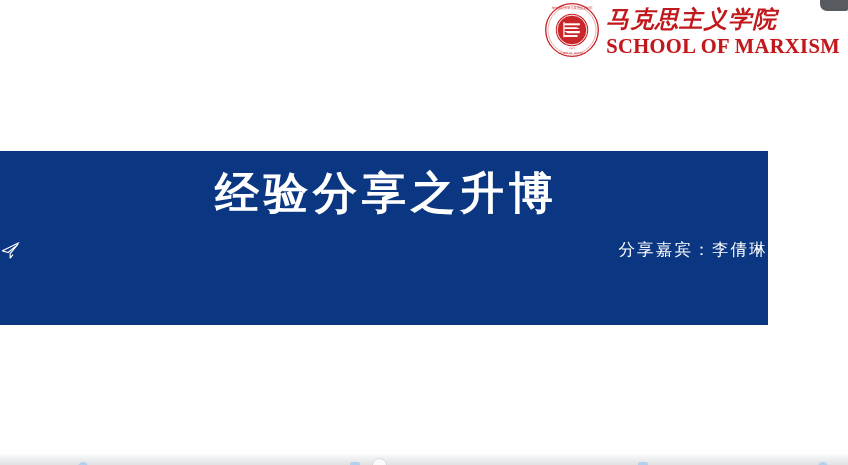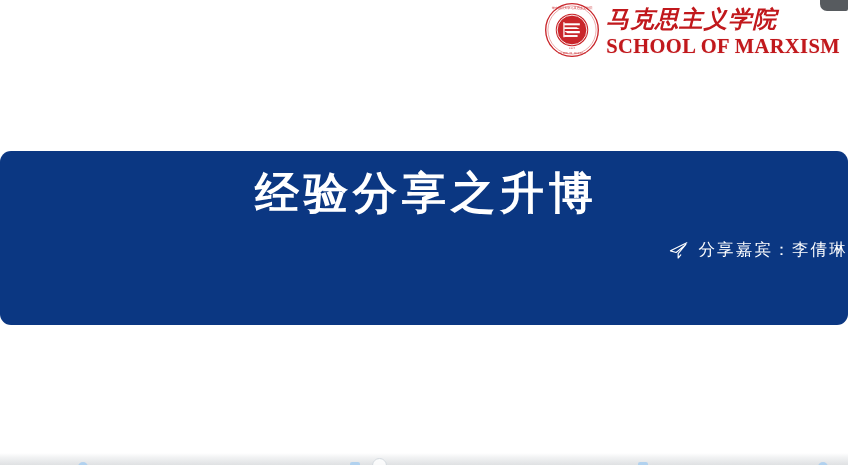--- a/index.html
+++ b/index.html
@@ -75,24 +75,23 @@
     white-space: nowrap;
     margin-top: 1px;
     text-shadow: 0 0 1px rgba(193,24,28,0.35);
   }
 
   
   .banner {
     position: absolute;
     left: 0;
     top: 151px;
-    width: 848px;
+    width: 768px;
     height: 174px;
     background: #0b3782;
-    border-radius: 11px;
   }
   .banner-title {
     position: absolute;
     left: 0;
     right: 0;
     top: 18px;
     text-align: center;
     color: #ffffff;
     font-family: "DejaVu Sans", "Liberation Sans", sans-serif;
     font-weight: bold;
@@ -104,21 +103,21 @@
   }
   .banner-lines {
     position: absolute;
     left: 0;
     right: 0;
     top: 84px;
   }
   .banner-line {
     display: flex;
     align-items: center;
-    justify-content: flex-end;
+    justify-content: space-between;
     gap: 9px;
     color: #ffffff;
     font-family: "DejaVu Sans", "Liberation Sans", sans-serif;
     font-size: 16.5px;
     letter-spacing: 2.2px;
     line-height: 30px;
     height: 30px;
     white-space: nowrap;
   }
   .plane-icon {

